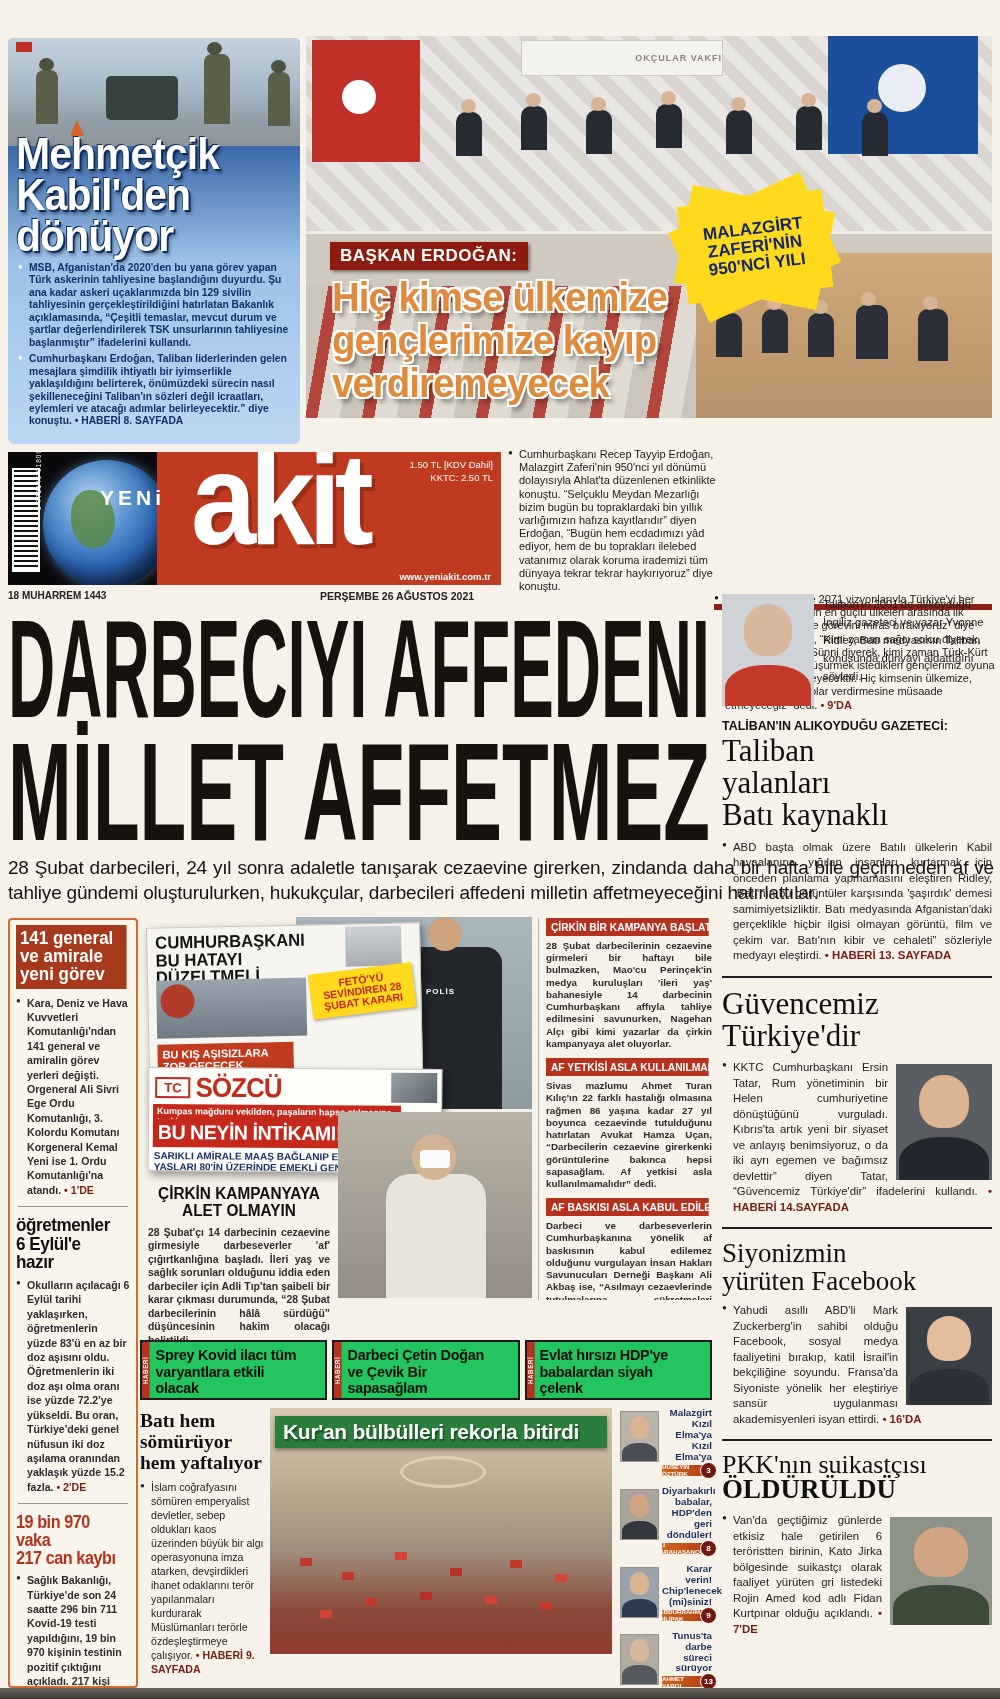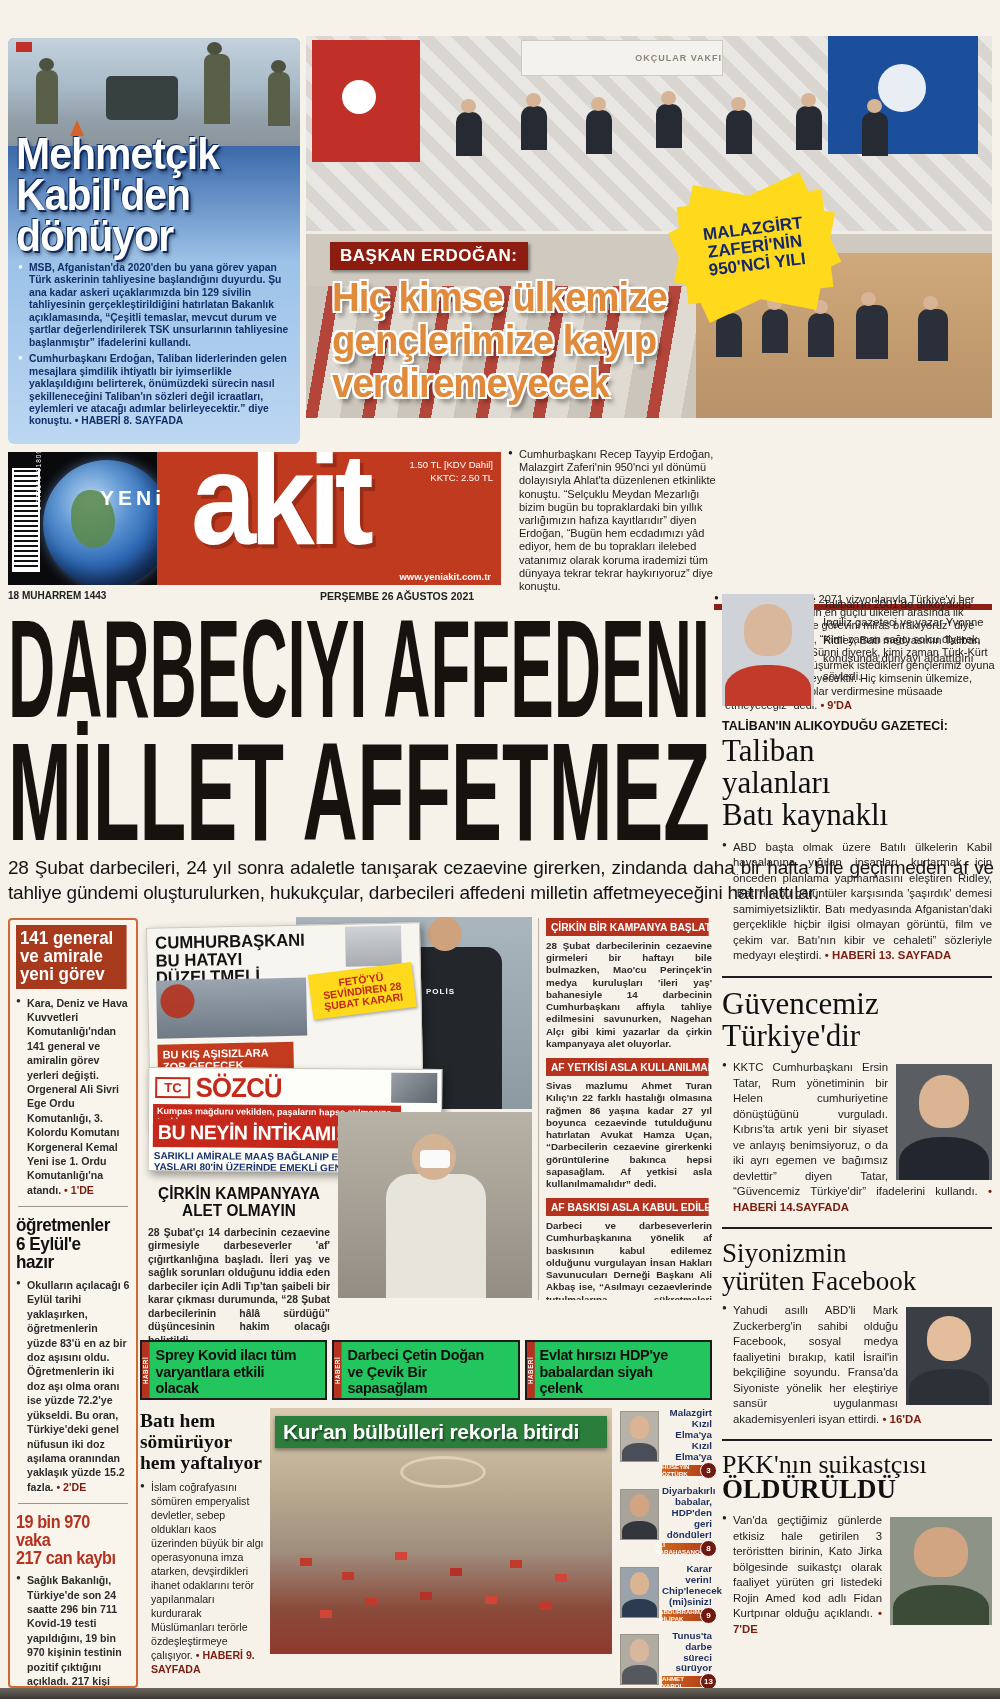--- a/index.html
+++ b/index.html
@@ -332,21 +332,21 @@
     <div class="rail-body bullet">
       <span class="rail-photo-r portrait" style="width:86px;height:98px;--pbg:#3a3f46;--skin:#e3bd9c;--top:#2c3138;"></span>
       <span>Yahudi asıllı ABD'li Mark Zuckerberg'in sahibi olduğu Facebook, sosyal medya faaliyetini bırakıp, katil İsrail'in bekçiliğine soyundu. Fransa'da Siyoniste yönelik her eleştiriye sansür uygulanması akademisyenleri isyan ettirdi.</span> <span class="ref">• 16'DA</span>
     </div>
     <div class="rail-rule"></div>
 
     <div class="rail-title" style="font-size:26px;margin-bottom:0;">PKK'nın suikastçısı</div>
     <div class="pkk-t2">ÖLDÜRÜLDÜ</div>
     <div class="rail-body bullet">
       <span class="rail-photo-r portrait" style="width:102px;height:108px;--pbg:#8e9388;--skin:#d2a582;--top:#3c4a38;"></span>
-      <span>Van'da geçtiğimiz günlerde etkisiz hale getirilen 3 teröristten birinin, Kato Jirka bölgesinde suikastçı olarak faaliyet yürüten gri listedeki Rojin Amed kod adlı Fidan Kurtpınar olduğu açıklandı.</span> <span class="ref">• 7'DE</span>
+      <span>Van'da geçtiğimiz günlerde etkisiz hale getirilen 6 teröristten birinin, Kato Jirka bölgesinde suikastçı olarak faaliyet yürüten gri listedeki Rojin Amed kod adlı Fidan Kurtpınar olduğu açıklandı.</span> <span class="ref">• 7'DE</span>
     </div>
   </div>
 
   <div class="abs strip">
     <div class="strip-item">
       <span class="strip-red">HABERİ</span>
       <span class="strip-title">Sprey Kovid ilacı tüm varyantlara etkili olacak</span>
     </div>
     <div class="strip-item">
       <span class="strip-red">HABERİ</span>

